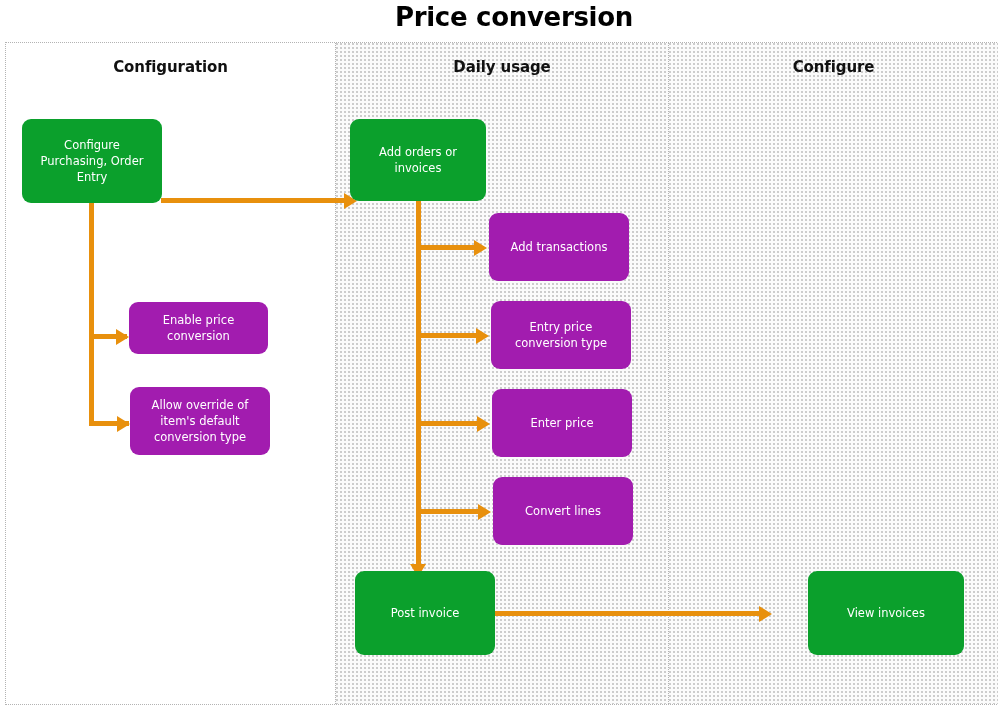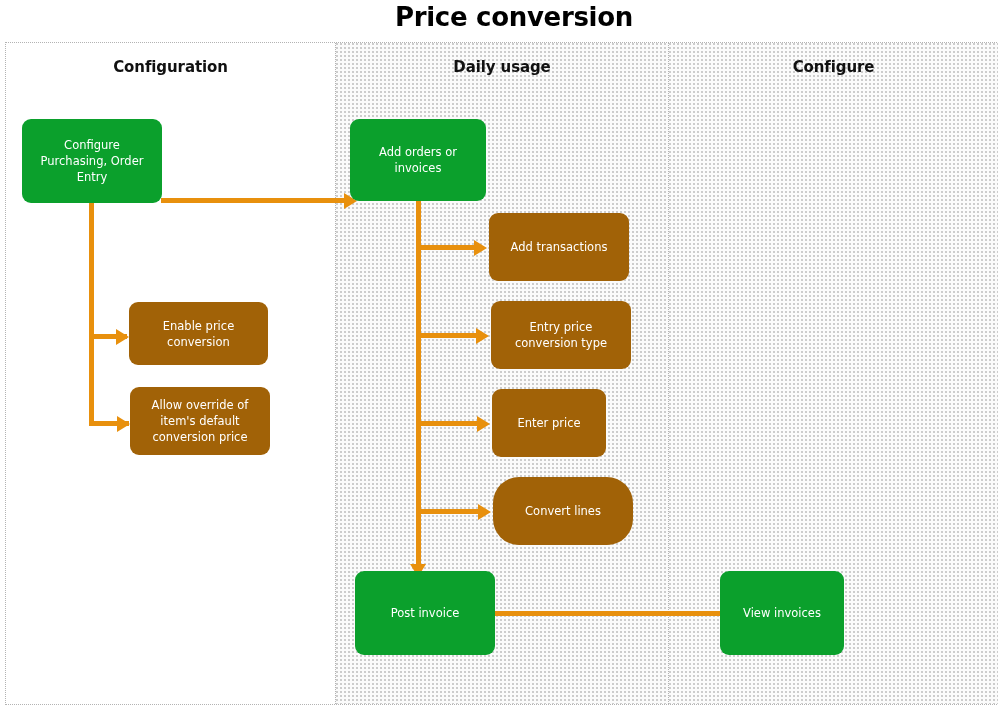--- a/index.html
+++ b/index.html
@@ -89,21 +89,21 @@
     align-items: center;
     justify-content: center;
     text-align: center;
     color: #ffffff;
     font-size: 11.5px;
     line-height: 16px;
     padding: 2px 8px;
     z-index: 4;
   }
   .node-green { background: #0ba02c; }
-  .node-blue  { background: #a16207; }
+  .node-blue  { background: #a21caf; }
   .node span { display: block; white-space: pre-line; }
 
   
   .conn {
     position: absolute;
     background: #e8900d;
     z-index: 2;
   }
   .conn-h { height: 5px; }
   .conn-v { width: 5px; }
@@ -174,55 +174,55 @@
 
     <div class="conn conn-h" style="left:481px; top:568px; width:278px;"></div>
     <div class="arrowhead arrow-right" style="left:753px; top:562.5px;"></div>
 
     <div class="node node-green" style="left:16px; top:76px; width:140px; height:84px;">
       <span>Configure
 Purchasing, Order
 Entry</span>
     </div>
 
-    <div class="node node-blue" style="left:123px; top:259px; width:139px; height:63px;">
+    <div class="node node-blue" style="left:123px; top:259px; width:139px; height:52px;">
       <span>Enable price
 conversion</span>
     </div>
 
     <div class="node node-blue" style="left:124px; top:344px; width:140px; height:68px;">
       <span>Allow override of
 item's default
-conversion price</span>
+conversion type</span>
     </div>
 
     <div class="node node-green" style="left:344px; top:76px; width:136px; height:82px;">
       <span>Add orders or
 invoices</span>
     </div>
 
     <div class="node node-blue" style="left:483px; top:170px; width:140px; height:68px;">
       <span>Add transactions</span>
     </div>
 
     <div class="node node-blue" style="left:485px; top:258px; width:140px; height:68px;">
       <span>Entry price
 conversion type</span>
     </div>
 
-    <div class="node node-blue" style="left:486px; top:346px; width:114px; height:68px;">
+    <div class="node node-blue" style="left:486px; top:346px; width:140px; height:68px;">
       <span>Enter price</span>
     </div>
 
-    <div class="node node-blue" style="left:487px; top:434px; width:140px; height:68px;border-radius:26px;">
+    <div class="node node-blue" style="left:487px; top:434px; width:140px; height:68px;">
       <span>Convert lines</span>
     </div>
 
     <div class="node node-green" style="left:341px; top:528px; width:140px; height:84px;margin-left:8px;">
       <span>Post invoice</span>
     </div>
 
-    <div class="node node-green" style="left:714px; top:528px; width:124px; height:84px;">
+    <div class="node node-green" style="left:802px; top:528px; width:156px; height:84px;">
       <span>View invoices</span>
     </div>
 
   </div>
 </div>
 
 </body></html>

